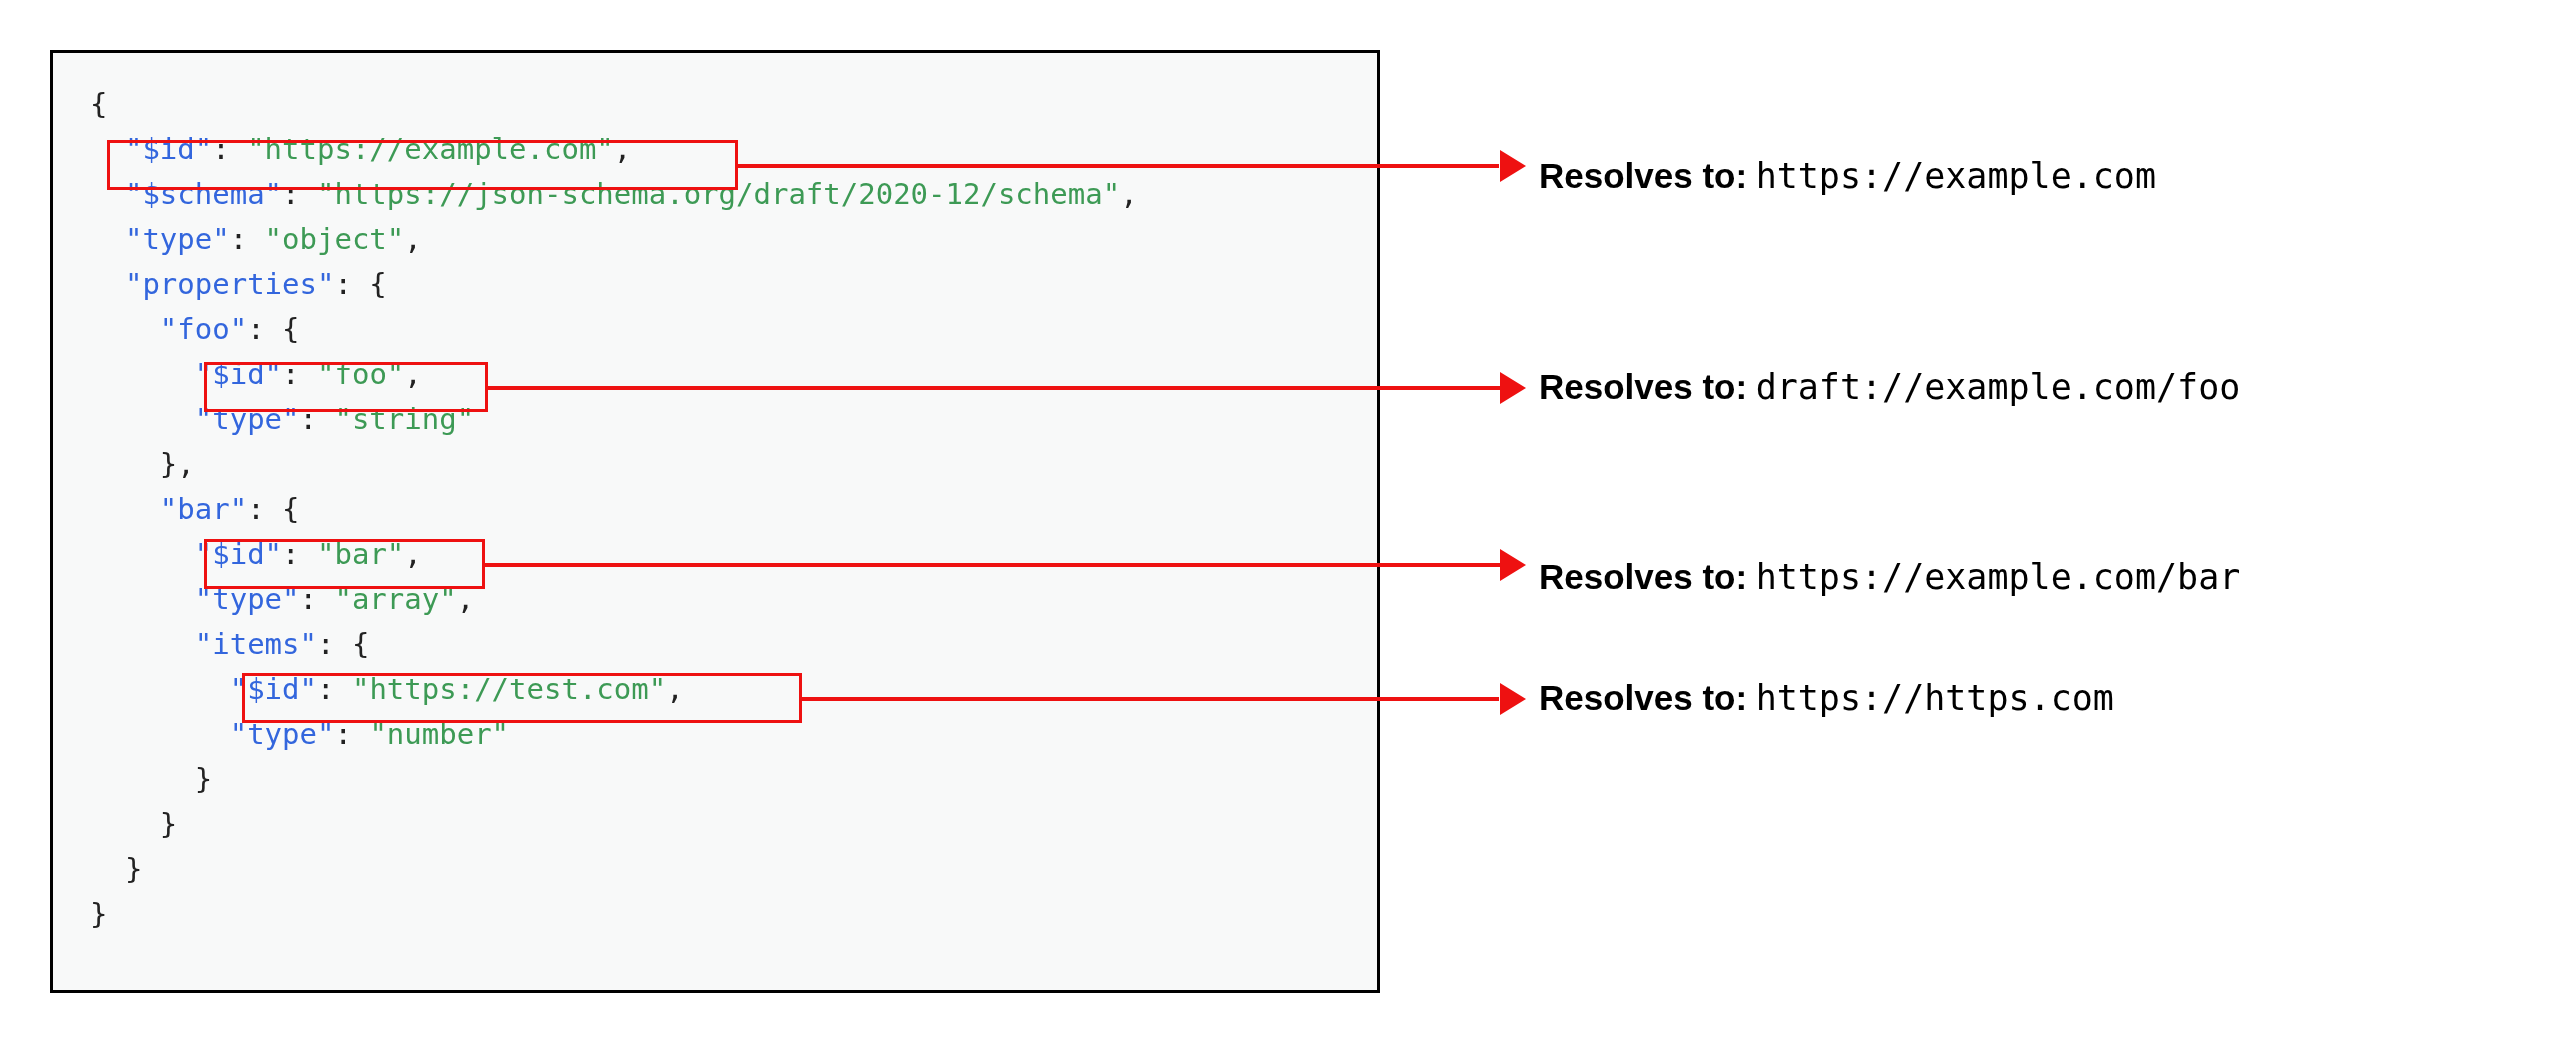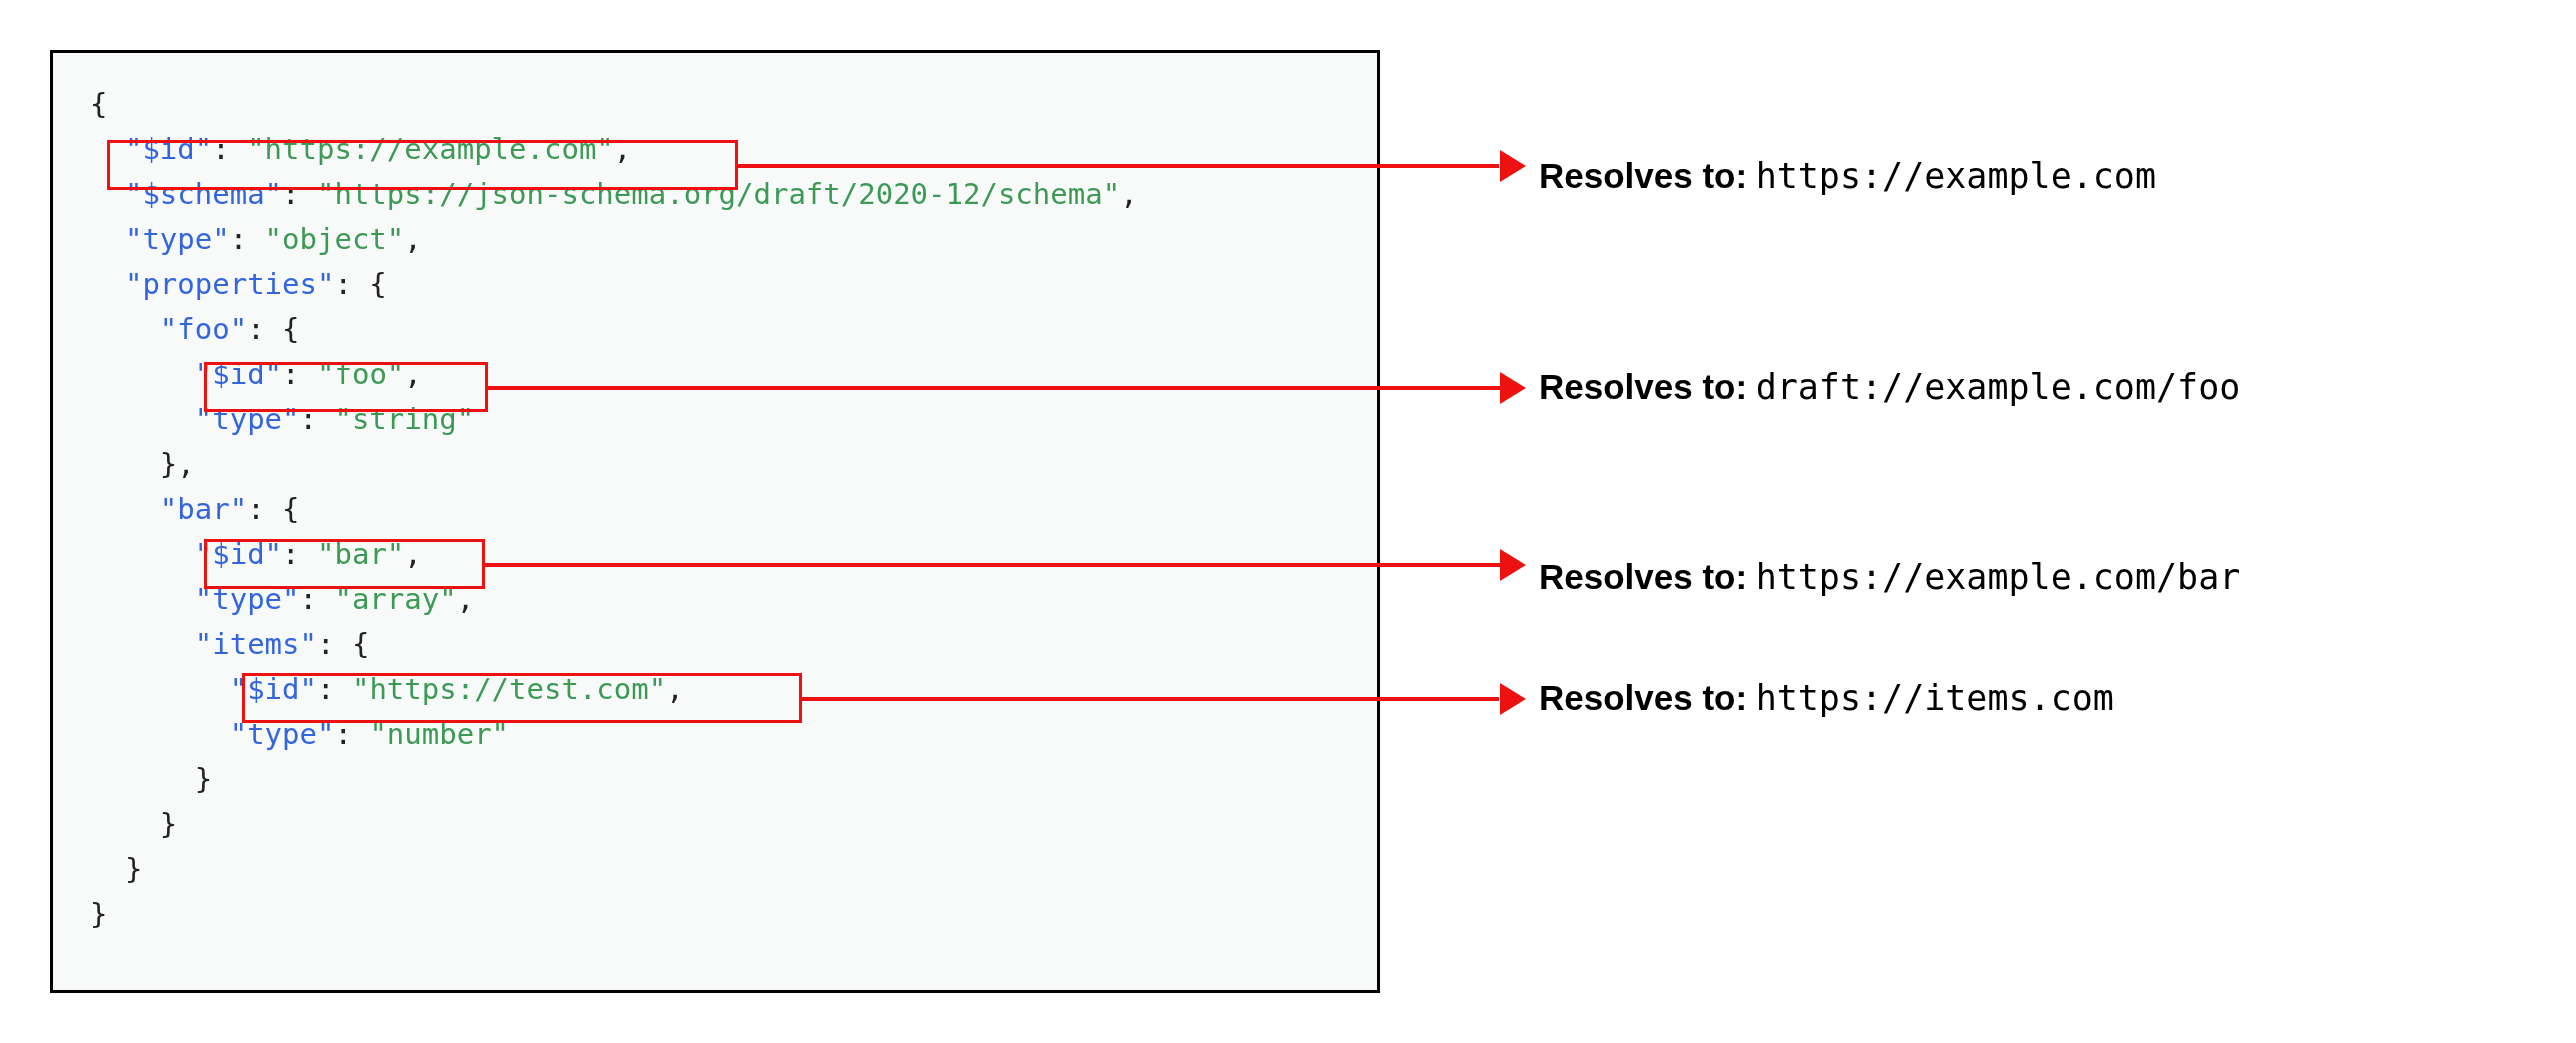--- a/index.html
+++ b/index.html
@@ -109,15 +109,15 @@
     <div class="arrow-head" style="left: 1500px; top: 372px; border-left-color: rgb(238, 17, 17);"></div>
     <div class="arrow-line" style="left: 485px; top: 563px; width: 1015px; background: rgb(238, 17, 17);"></div>
     <div class="arrow-head" style="left: 1500px; top: 549px; border-left-color: rgb(238, 17, 17);"></div>
     <div class="arrow-line" style="left: 802px; top: 697px; width: 697px; background: rgb(238, 17, 17);"></div>
     <div class="arrow-head" style="left: 1500px; top: 683px; border-left-color: rgb(238, 17, 17);"></div>
   </div>
 <div id="annotation-layer">
     <div class="annotation" style="left: 1539px; top: 158px;"><span class="ann-label">Resolves to:</span><span class="ann-url">https://example.com</span></div>
     <div class="annotation" style="left: 1539px; top: 369px;"><span class="ann-label">Resolves to:</span><span class="ann-url">draft://example.com/foo</span></div>
     <div class="annotation" style="left: 1539px; top: 546px; margin-top: 13px;"><span class="ann-label">Resolves to:</span><span class="ann-url">https://example.com/bar</span></div>
-    <div class="annotation" style="left: 1539px; top: 680px;"><span class="ann-label">Resolves to:</span><span class="ann-url">https://items.com</span></div>
+    <div class="annotation" style="left: 1539px; top: 680px;"><span class="ann-label">Resolves to:</span><span class="ann-url">https://https.com</span></div>
   </div>
 
 
 </body></html>

